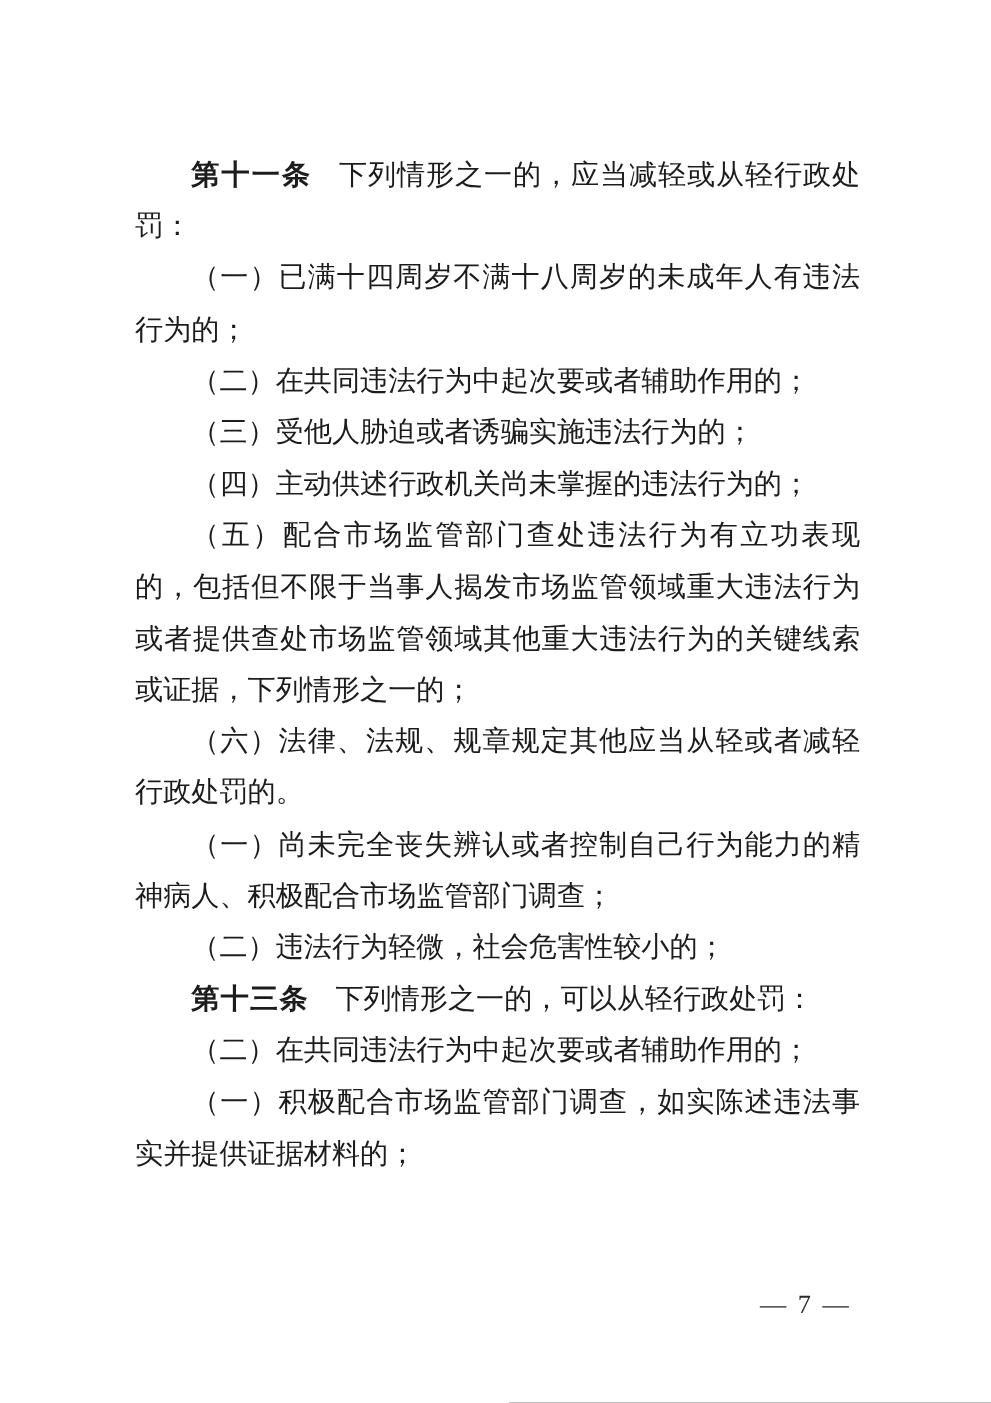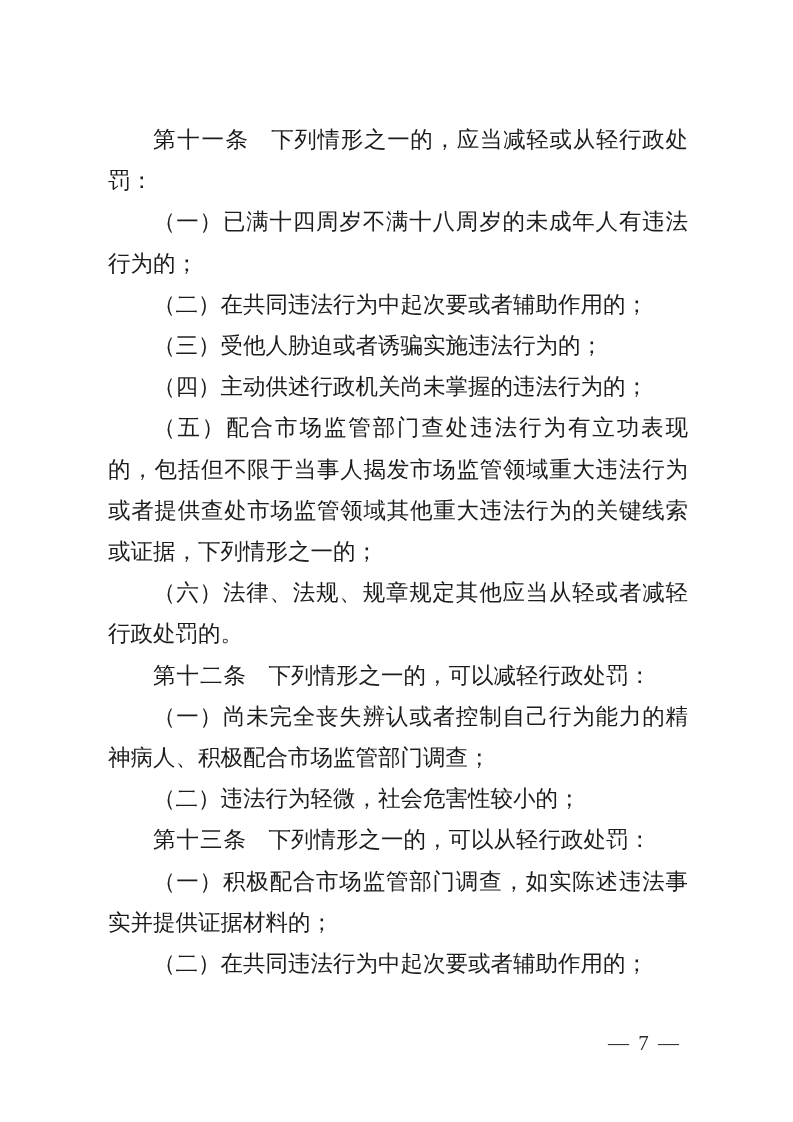--- a/index.html
+++ b/index.html
@@ -26,21 +26,21 @@
     line-height: 41.2px;
     text-align: justify;
     text-align-last: left;
   }
   .content p {
     margin: 0;
     padding: 0;
     text-indent: 2em;
   }
   .article-head {
-    font-weight: 400;
+    font-weight: 700;
     margin-right: 0.95em;
     letter-spacing: 1px;
   }
   .page-number {
     position: absolute;
     top: 1031px;
     right: 112px;
     font-size: 21px;
     letter-spacing: 2px;
     color: #2a2a2a;
@@ -59,29 +59,28 @@
     <p><span>（二）在共同违法行为中起次要或者辅助作用的；</span></p>
 
     <p><span>（三）受他人胁迫或者诱骗实施违法行为的；</span></p>
 
     <p><span>（四）主动供述行政机关尚未掌握的违法行为的；</span></p>
 
     <p><span>（五）配合市场监管部门查处违法行为有立功表现的，包括但不限于当事人揭发市场监管领域重大违法行为或者提供查处市场监管领域其他重大违法行为的关键线索或证据，下列情形之一的；</span></p>
 
     <p><span>（六）法律、法规、规章规定其他应当从轻或者减轻行政处罚的。</span></p>
 
-    <p><span class="article-head">第十二条</span><span>下列情形之一的，可以减轻行政处罚：</span></p>
 
     <p><span>（一）尚未完全丧失辨认或者控制自己行为能力的精神病人、积极配合市场监管部门调查；</span></p>
 
     <p><span>（二）违法行为轻微，社会危害性较小的；</span></p>
 
 
     <p><span class="article-head">第十三条</span><span>下列情形之一的，可以从轻行政处罚：</span></p>
 
+    <p><span>（二）在共同违法行为中起次要或者辅助作用的；</span></p>
+
     <p><span>（一）积极配合市场监管部门调查，如实陈述违法事实并提供证据材料的；</span></p>
-
-    <p><span>（二）在共同违法行为中起次要或者辅助作用的；</span></p>
 
   </div>
 
   <div class="page-number">— 7 —</div>
 </div>
 
 </body></html>

